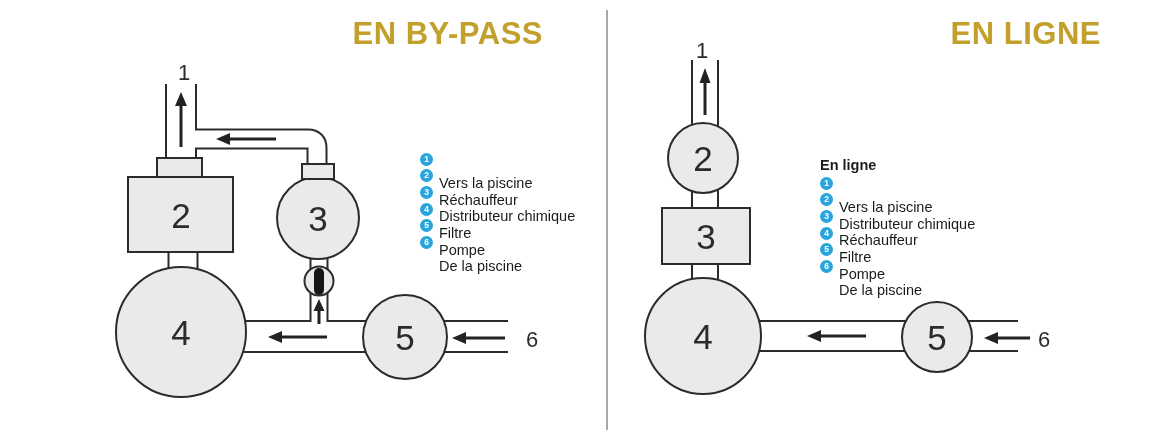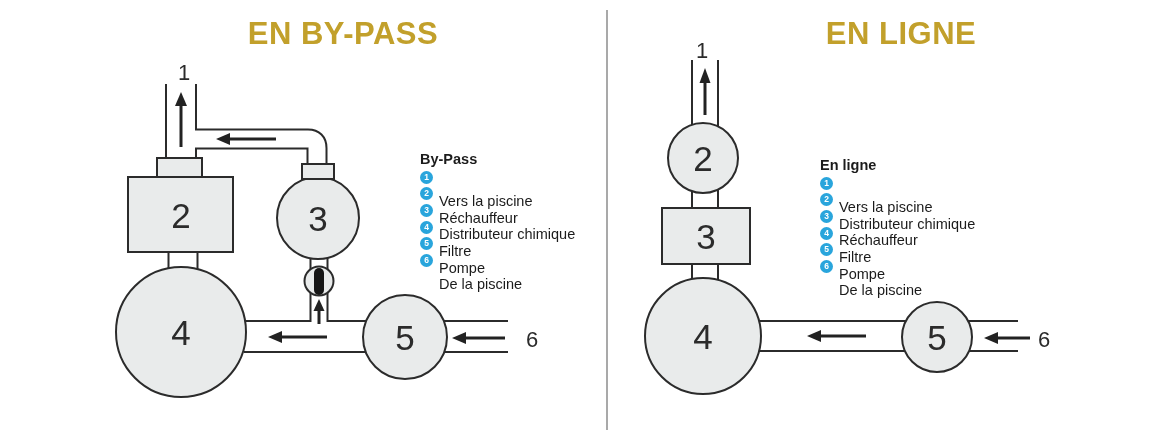--- a/index.html
+++ b/index.html
@@ -1,19 +1,19 @@
 <!DOCTYPE html>
 <html><head>
 <meta charset="utf-8">
 <style>
   html,body{margin:0;padding:0;background:#fff;}
   .stage{position:relative;width:1158px;height:440px;background:#ffffff;
          font-family:"Liberation Sans",sans-serif;overflow:hidden;}
   .panel-title{position:absolute;top:16px;font-size:31px;font-weight:bold;
-               color:#c2a02b;text-align:center;letter-spacing:.5px;}
+               color:#c2a02b;text-align:right;letter-spacing:.5px;}
   .title-left{left:143px;width:400px;}
   .title-right{left:701px;width:400px;}
   .divider{position:absolute;left:606px;top:10px;width:2px;height:420px;background:#a9a9a9;}
   svg.diagram{position:absolute;left:0;top:0;}
   svg .num{font-size:35px;fill:#2b2b2b;text-anchor:middle;font-family:"Liberation Sans",sans-serif;}
   svg .small-num{font-size:22px;fill:#2b2b2b;text-anchor:middle;font-family:"Liberation Sans",sans-serif;}
   .legend{position:absolute;color:#1b1b1b;}
   .legend-left{left:420px;top:151px;}
   .legend-right{left:820px;top:157px;}
   .legend-title{font-size:14.5px;font-weight:bold;line-height:17px;margin-bottom:1px;}
@@ -107,21 +107,20 @@
       <text class="small-num" x="702" y="58">1</text>
       <text class="num" x="703" y="171">2</text>
       <text class="num" x="706" y="249">3</text>
       <text class="num" x="703" y="349">4</text>
       <text class="num" x="937" y="350">5</text>
       <text class="small-num" x="1044" y="347">6</text>
     </g>
   </svg>
 
   <div class="legend legend-left">
-    <div class="legend-title">By-Pass</div>
     <div class="legend-row">
       <span class="badge">1</span>
       <span class="legend-label">Vers la piscine</span>
     </div>
     <div class="legend-row">
       <span class="badge">2</span>
       <span class="legend-label">Réchauffeur</span>
     </div>
     <div class="legend-row">
       <span class="badge">3</span>

